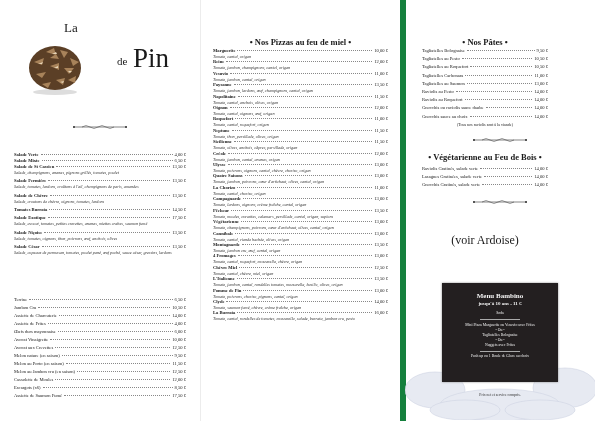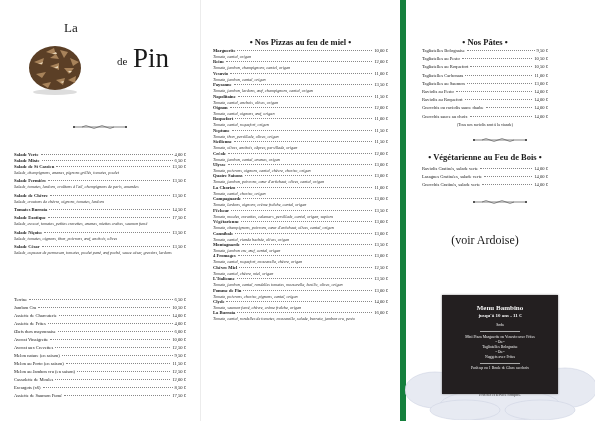--- a/index.html
+++ b/index.html
@@ -28,21 +28,21 @@
   .row .name { white-space:nowrap; }
   .row .dots { flex:1; border-bottom:0.6px dotted #888; margin:0 2px; transform:translateY(-1px); }
   .row .price { white-space:nowrap; }
   .desc { font-size:4.2px; line-height:5.4px; font-style:italic; color:#333; white-space:nowrap; }
   .bold .name { font-weight:bold; }
 
   .note { position:absolute; width:100%; text-align:center; font-size:4px; }
   .viandes-sub { position:absolute; width:100%; text-align:center; font-size:12px; }
 
   .bambino { position:absolute; left:442px; top:283px; width:116px; height:99px; background:#231f20;
-             color:#f2f2f2; text-align:center; box-shadow:0 0 2px #888;margin-top:12px; }
+             color:#f2f2f2; text-align:center; box-shadow:0 0 2px #888; }
   .bambino .t1 { font-weight:bold; font-size:7px; margin-top:9px; }
   .bambino .t2 { font-weight:bold; font-size:5px; margin-top:1px; }
   .bambino .l { font-size:3.8px; line-height:5px; }
   .bambino .sep { width:40px; height:0.6px; background:#aaa; margin:3px auto; }
   .flower { position:absolute; left:405px; top:350px; width:190px; height:70px; }
   .footer-note { position:absolute; left:400px; width:200px; top:393px; text-align:center; font-size:3.8px; color:#333; }
 </style>
 </head>
 <body>
 

